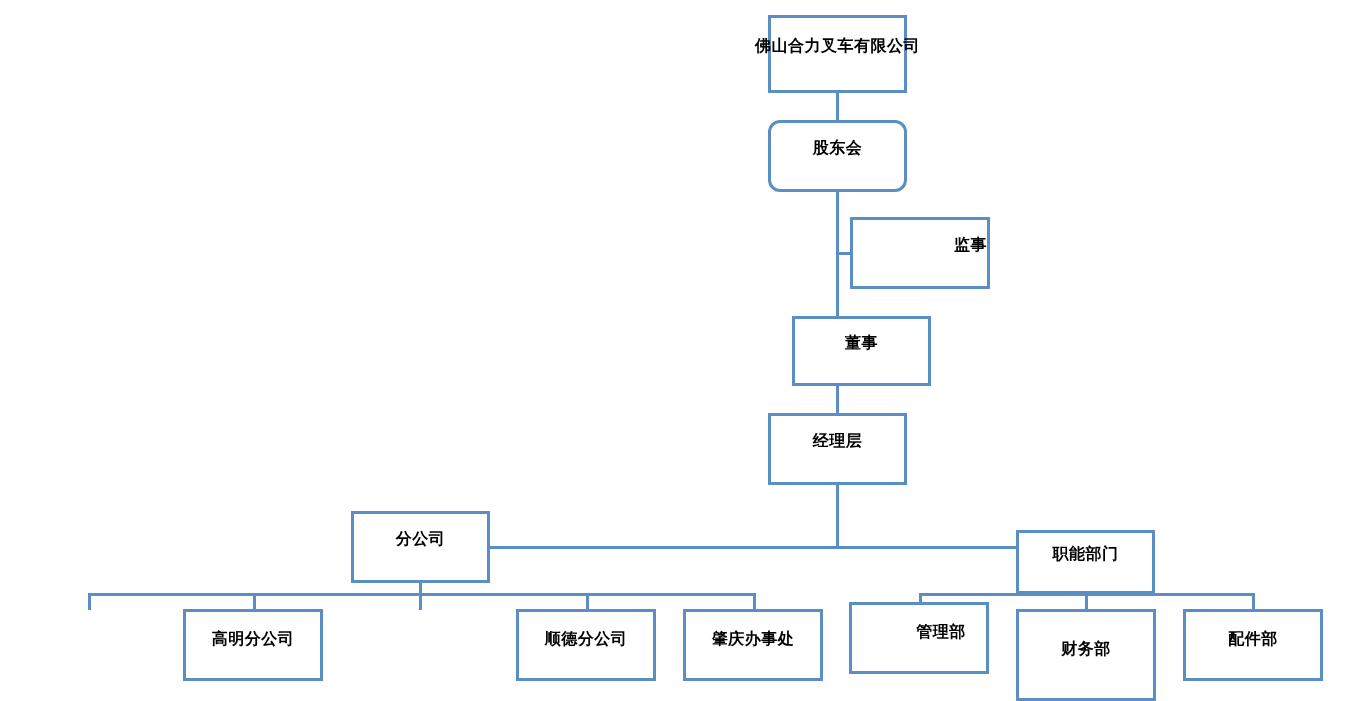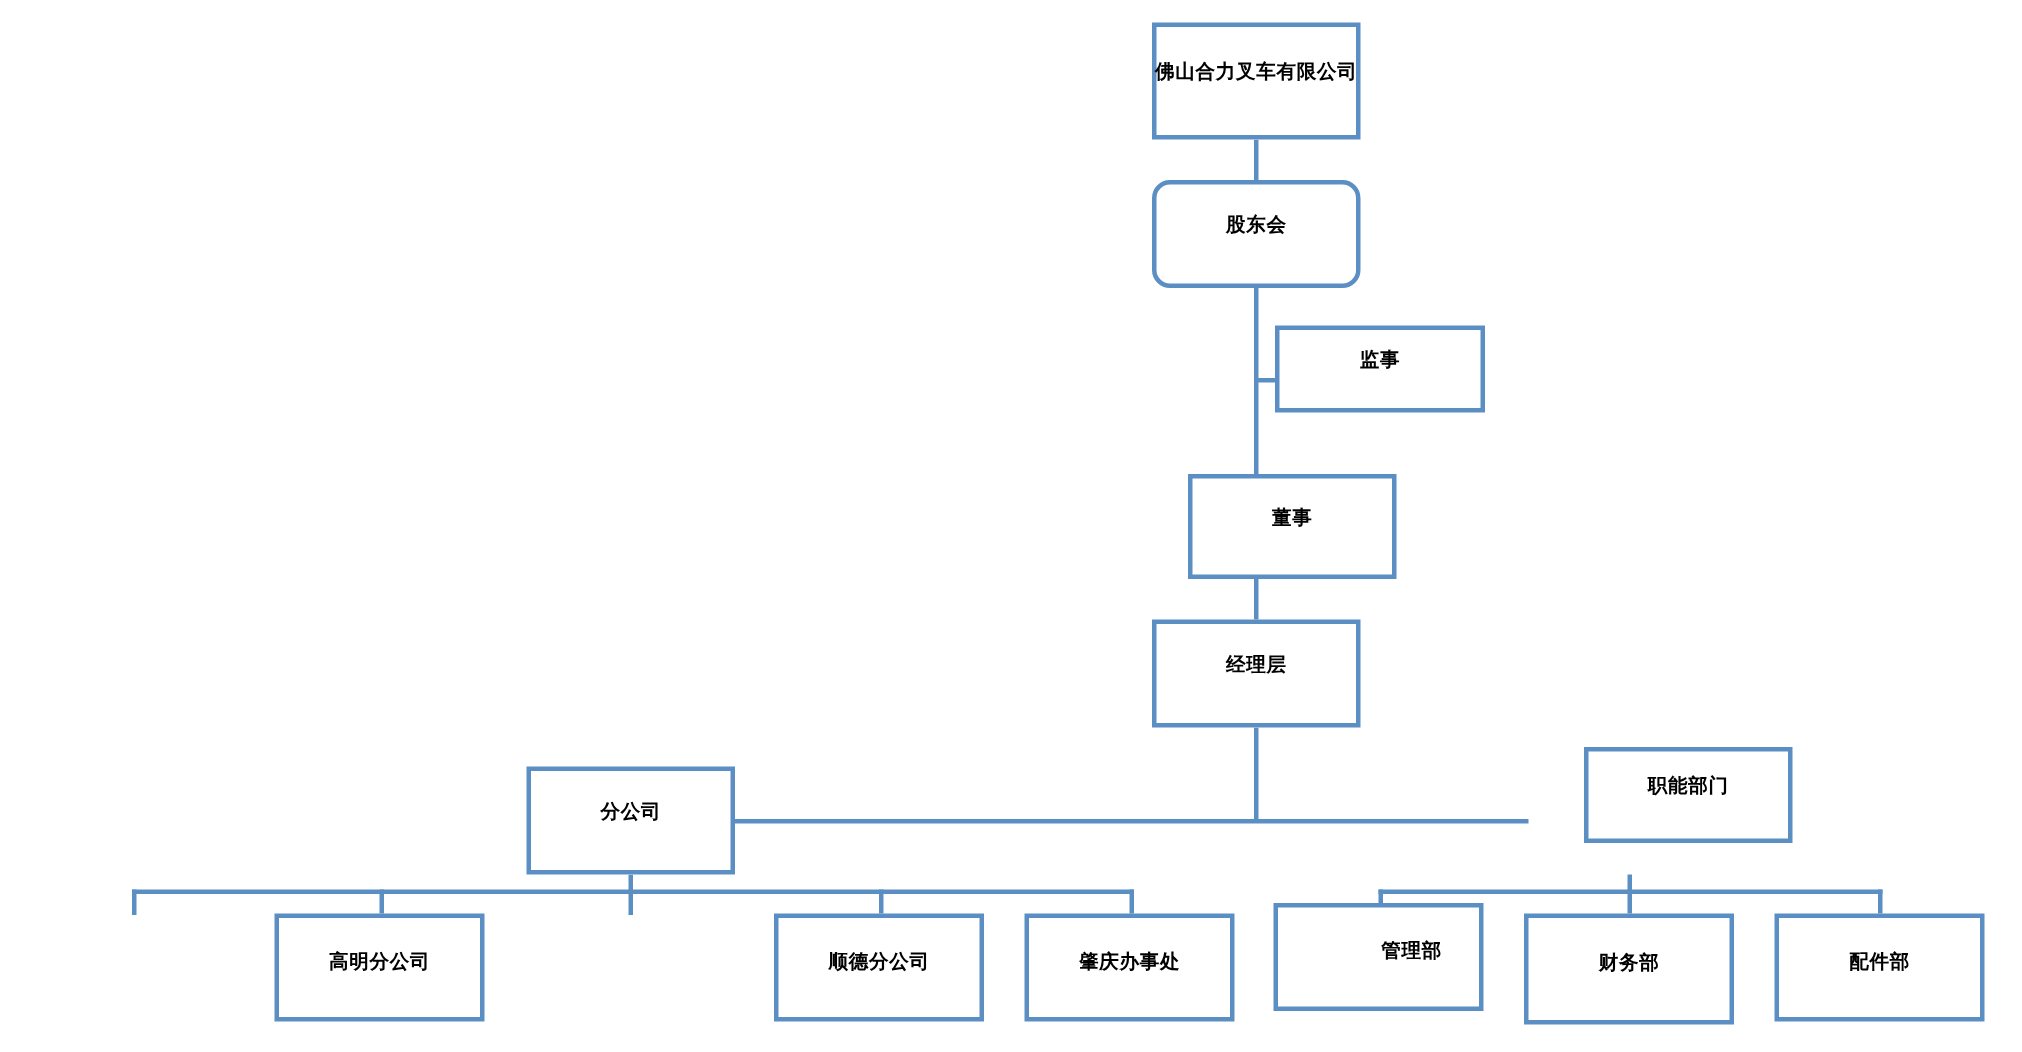--- a/index.html
+++ b/index.html
@@ -20,29 +20,30 @@
     position: absolute;
     box-sizing: border-box;
     background: #ffffff;
     border: 3px solid #5B8FC4;
     display: flex;
     align-items: center;
     justify-content: center;
     z-index: 3;
   }
   .node .label {
-    font-size: 13px;
+    font-size: 16px;
     font-weight: bold;
     color: #000000;
     line-height: 1.2;
     text-align: center;
     white-space: nowrap;
     letter-spacing: 0.5px;
     position: relative;
     top: -6px;
+    font-family: Liberation Mono, monospace;
   }
   .node.small-node .label {
     top: -4px;
   }
   .conn {
     position: absolute;
     background: #5B8FC4;
     z-index: 1;
   }
   .conn-v { width: 3px; }
@@ -80,37 +81,37 @@
   <div class="conn conn-v" style="left:1252px; top:593px; height:17px;"></div>
 
   <div class="node" style="left:768px; top:15px; width:139px; height:78px;">
     <span class="label">佛山合力叉车有限公司</span>
   </div>
 
   <div class="node" style="left:768px; top:120px; width:139px; height:72px;border-radius:12px;">
     <span class="label">股东会</span>
   </div>
 
-  <div class="node" style="left:850px; top:217px; width:140px; height:58px;">
+  <div class="node" style="left:850px; top:217px; width:140px; height:72px;justify-content:flex-end;">
     <span class="label">监事</span>
   </div>
 
   <div class="node" style="left:768px; top:316px; width:139px; height:70px;margin-left:24px;">
     <span class="label">董事</span>
   </div>
 
   <div class="node" style="left:768px; top:413px; width:139px; height:72px;">
     <span class="label">经理层</span>
   </div>
 
   <div class="node" style="left:351px; top:511px; width:139px; height:72px;">
     <span class="label">分公司</span>
   </div>
 
-  <div class="node" style="left:1016px; top:498px; width:139px; height:64px;margin-left:40px;">
+  <div class="node" style="left:1016px; top:530px; width:139px; height:64px;">
     <span class="label">职能部门</span>
   </div>
 
 
   <div class="node small-node" style="left:183px; top:609px; width:140px; height:72px;">
     <span class="label">高明分公司</span>
   </div>
 
 
   <div class="node small-node" style="left:516px; top:609px; width:140px; height:72px;">
@@ -118,21 +119,21 @@
   </div>
 
   <div class="node small-node" style="left:683px; top:609px; width:140px; height:72px;">
     <span class="label">肇庆办事处</span>
   </div>
 
   <div class="node small-node" style="left:849px; top:602px; width:140px; height:72px;padding-left:44px;">
     <span class="label">管理部</span>
   </div>
 
-  <div class="node small-node" style="left:1016px; top:609px; width:140px; height:74px;">
+  <div class="node small-node" style="left:1016px; top:609px; width:140px; height:92px;">
     <span class="label">财务部</span>
   </div>
 
   <div class="node small-node" style="left:1183px; top:609px; width:140px; height:72px;">
     <span class="label">配件部</span>
   </div>
 
 </div>
 
 </body></html>

